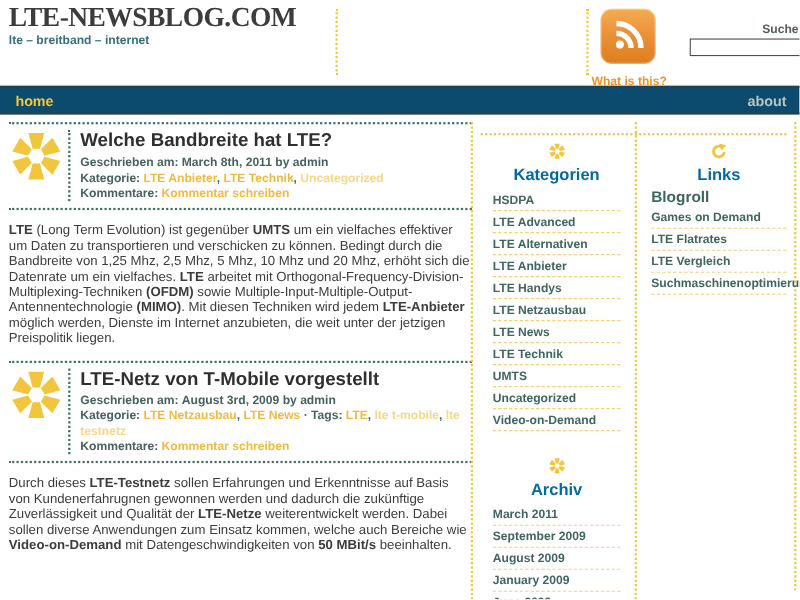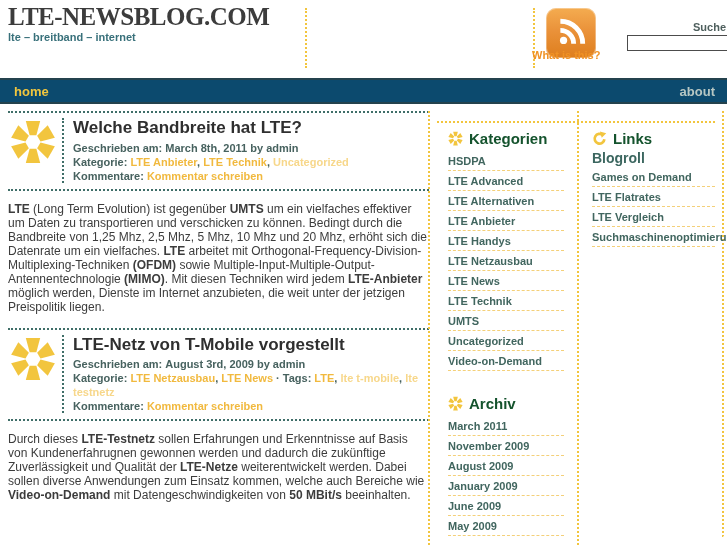--- a/index.html
+++ b/index.html
@@ -13,21 +13,21 @@
   .tagline { font-size:11px; font-weight:bold; color:#38707a; margin-top:1px; }
 
   .vdot { position:absolute; top:8px; height:60px; border-left:2px dotted #f2c53e; }
   .vdot1 { left:305px; } .vdot2 { left:533px; }
 
   .rss-box { position:absolute; left:546px; top:8px; width:50px; height:50px; border-radius:10px;
              background:linear-gradient(180deg,#f4ac50 0%,#ea923a 45%,#de7e1d 100%);
              display:flex; align-items:center; justify-content:center;
              box-shadow:inset 0 0 0 1px rgba(255,255,255,.35); cursor:pointer; }
   .rss-box svg { width:34px; height:34px; }
-  .rss-caption { position:absolute; left:532px; top:49px; width:80px; 
+  .rss-caption { position:absolute; left:532px; top:68px; width:80px; text-align:center;
                  font-size:11px; font-weight:bold; color:#f09225; text-decoration:none; display:block; }
 
   .search-label { position:absolute; top:21px; right:1px; font-size:11px; font-weight:bold; color:#4e5f5d; }
   .search-input { position:absolute; left:627px; top:35px; width:106px; height:14px;
                   border:1px solid #4c4c4c; background:#fff; padding:0 2px; font-size:11px; }
 
   
   .nav { position:absolute; left:0; right:0; top:78px; height:22px; background:#0c4a6e;
          border-top:2px solid #24424d; border-bottom:2px solid #24424d;
          display:flex; align-items:center; }
@@ -54,21 +54,21 @@
 
   
   .vline { position:absolute; top:111px; bottom:0; border-left:2px dotted #f2c53e; }
   .vl-main { left:428px; } .vl-mid { left:577px; } .vl-right { left:722px; }
   .side-topline { position:absolute; left:437px; top:121px; width:278px; border-top:2px dotted #f2c53e; }
 
   .side1 { position:absolute; left:448px; top:128px; width:116px; }
   .side2 { position:absolute; left:592px; top:128px; width:123px; }
   .side-section + .side-section { margin-top:24px; }
   .side-head { display:flex; align-items:center; gap:6px; font-size:15px; font-weight:bold;
-               color:#14532d; margin:2px 0 5px; }
+               color:#0369a1; margin:2px 0 5px;flex-direction:column; }
   .side-head svg { width:15px; height:15px; flex:none; }
   .side-sub { font-size:14px; font-weight:bold; color:#3b665f; margin:-2px 0 2px; }
   .side-item { font-size:11px; font-weight:bold; color:#41665f; padding:3px 0;
                border-bottom:1px dashed #f4d079; margin-bottom:1px; cursor:pointer; }
 </style>
 </head>
 <body>
 
 <div class="page">
 
@@ -210,21 +210,21 @@
             <use href="#petal" transform="rotate(60 24 24)"></use>
           <use href="#petal" transform="rotate(120 24 24)"></use>
             <use href="#petal" transform="rotate(180 24 24)"></use>
           <use href="#petal" transform="rotate(240 24 24)"></use>
             <use href="#petal" transform="rotate(300 24 24)"></use>
         </svg>
         <span>Archiv</span>
       </div>
       <div>
           <div class="side-item">March 2011</div>
-          <div class="side-item">November 2009</div>
+          <div class="side-item">September 2009</div>
           <div class="side-item">August 2009</div>
           <div class="side-item">January 2009</div>
           <div class="side-item">June 2009</div>
           <div class="side-item">May 2009</div>
         </div>
     </div>
 
   </div>
 
   <div class="side2">

